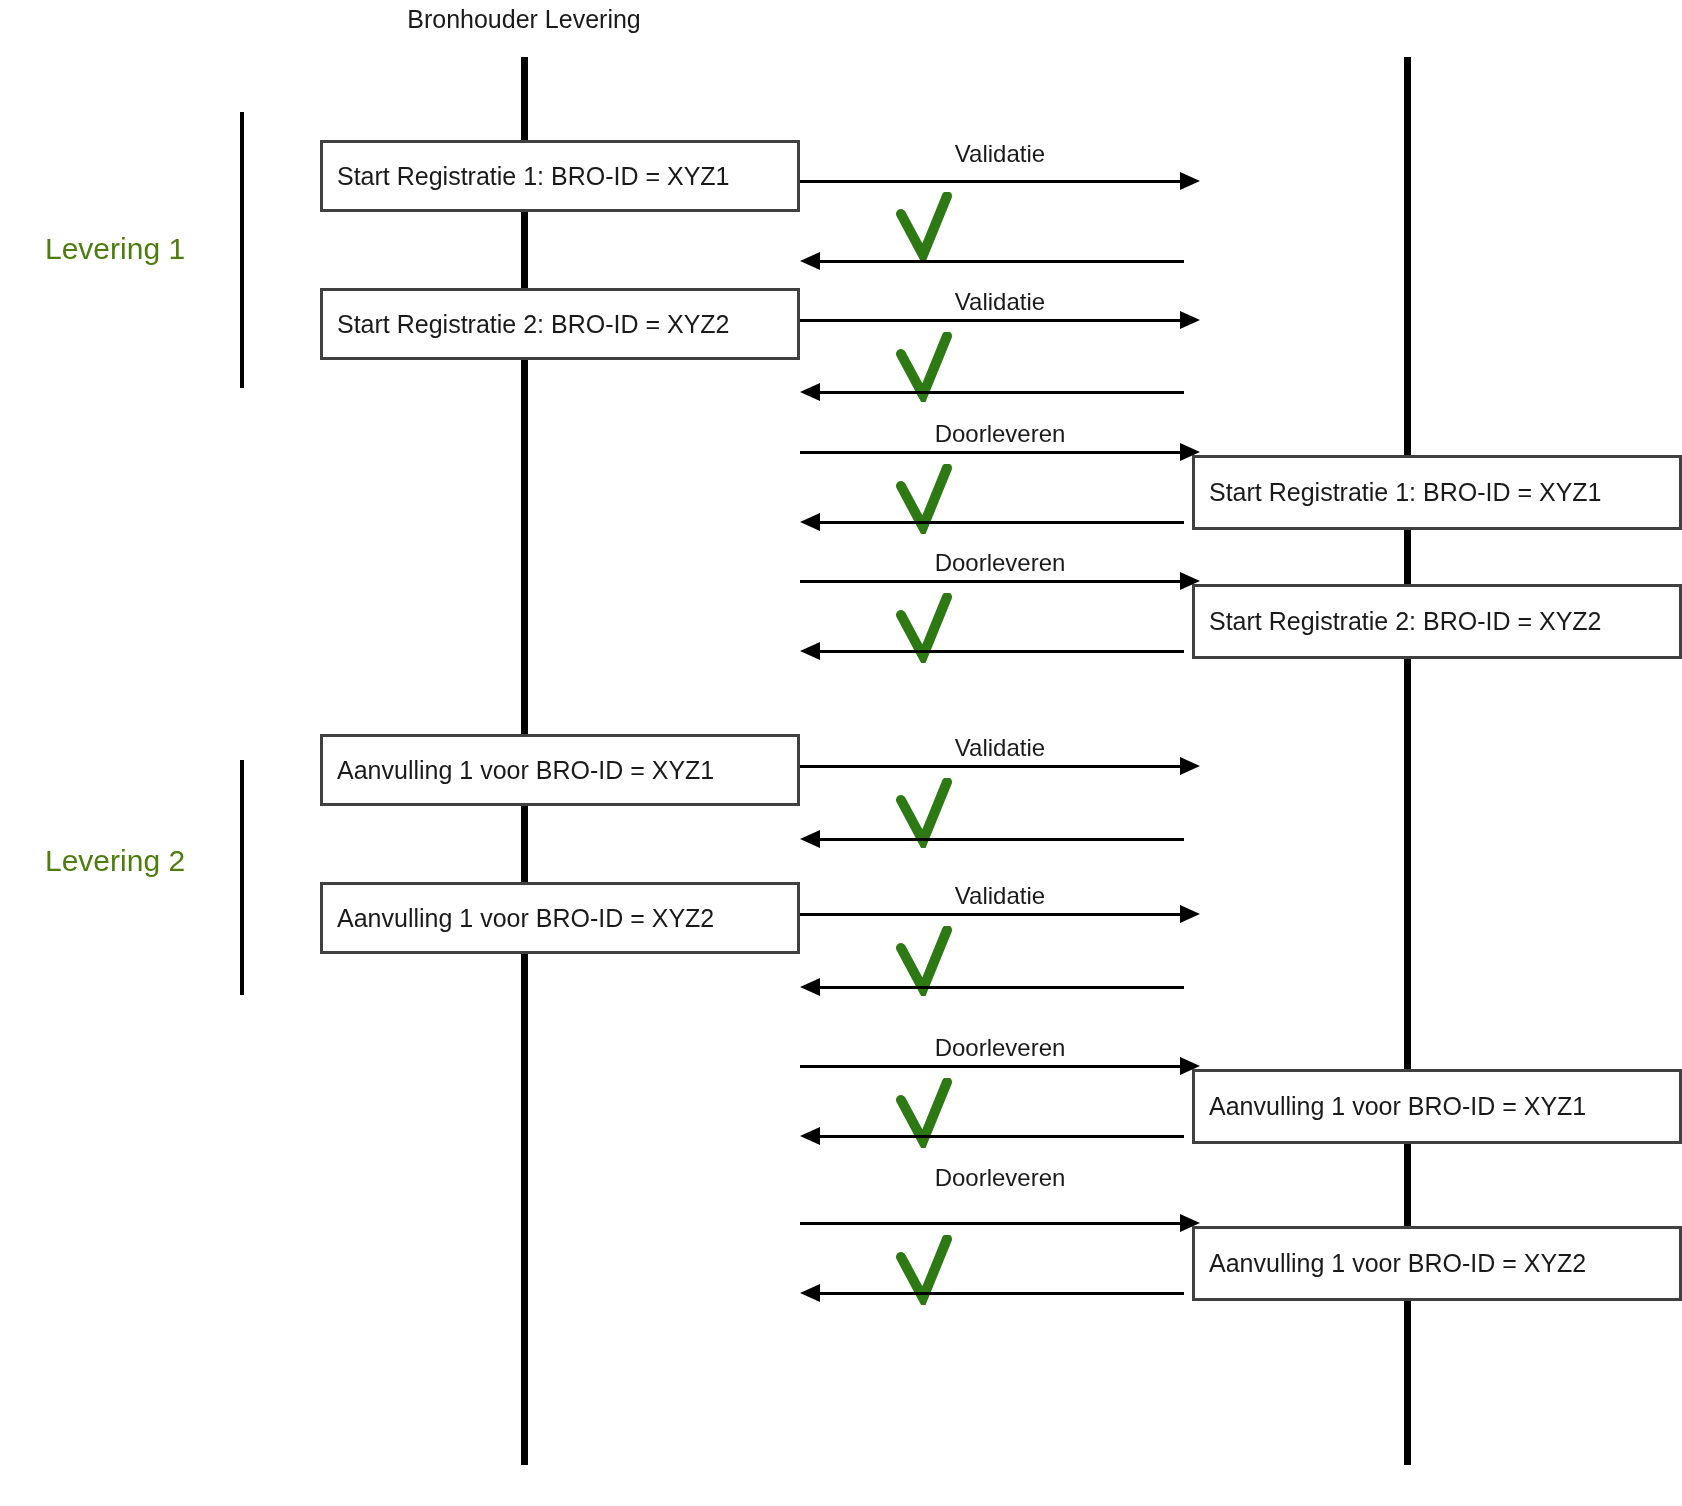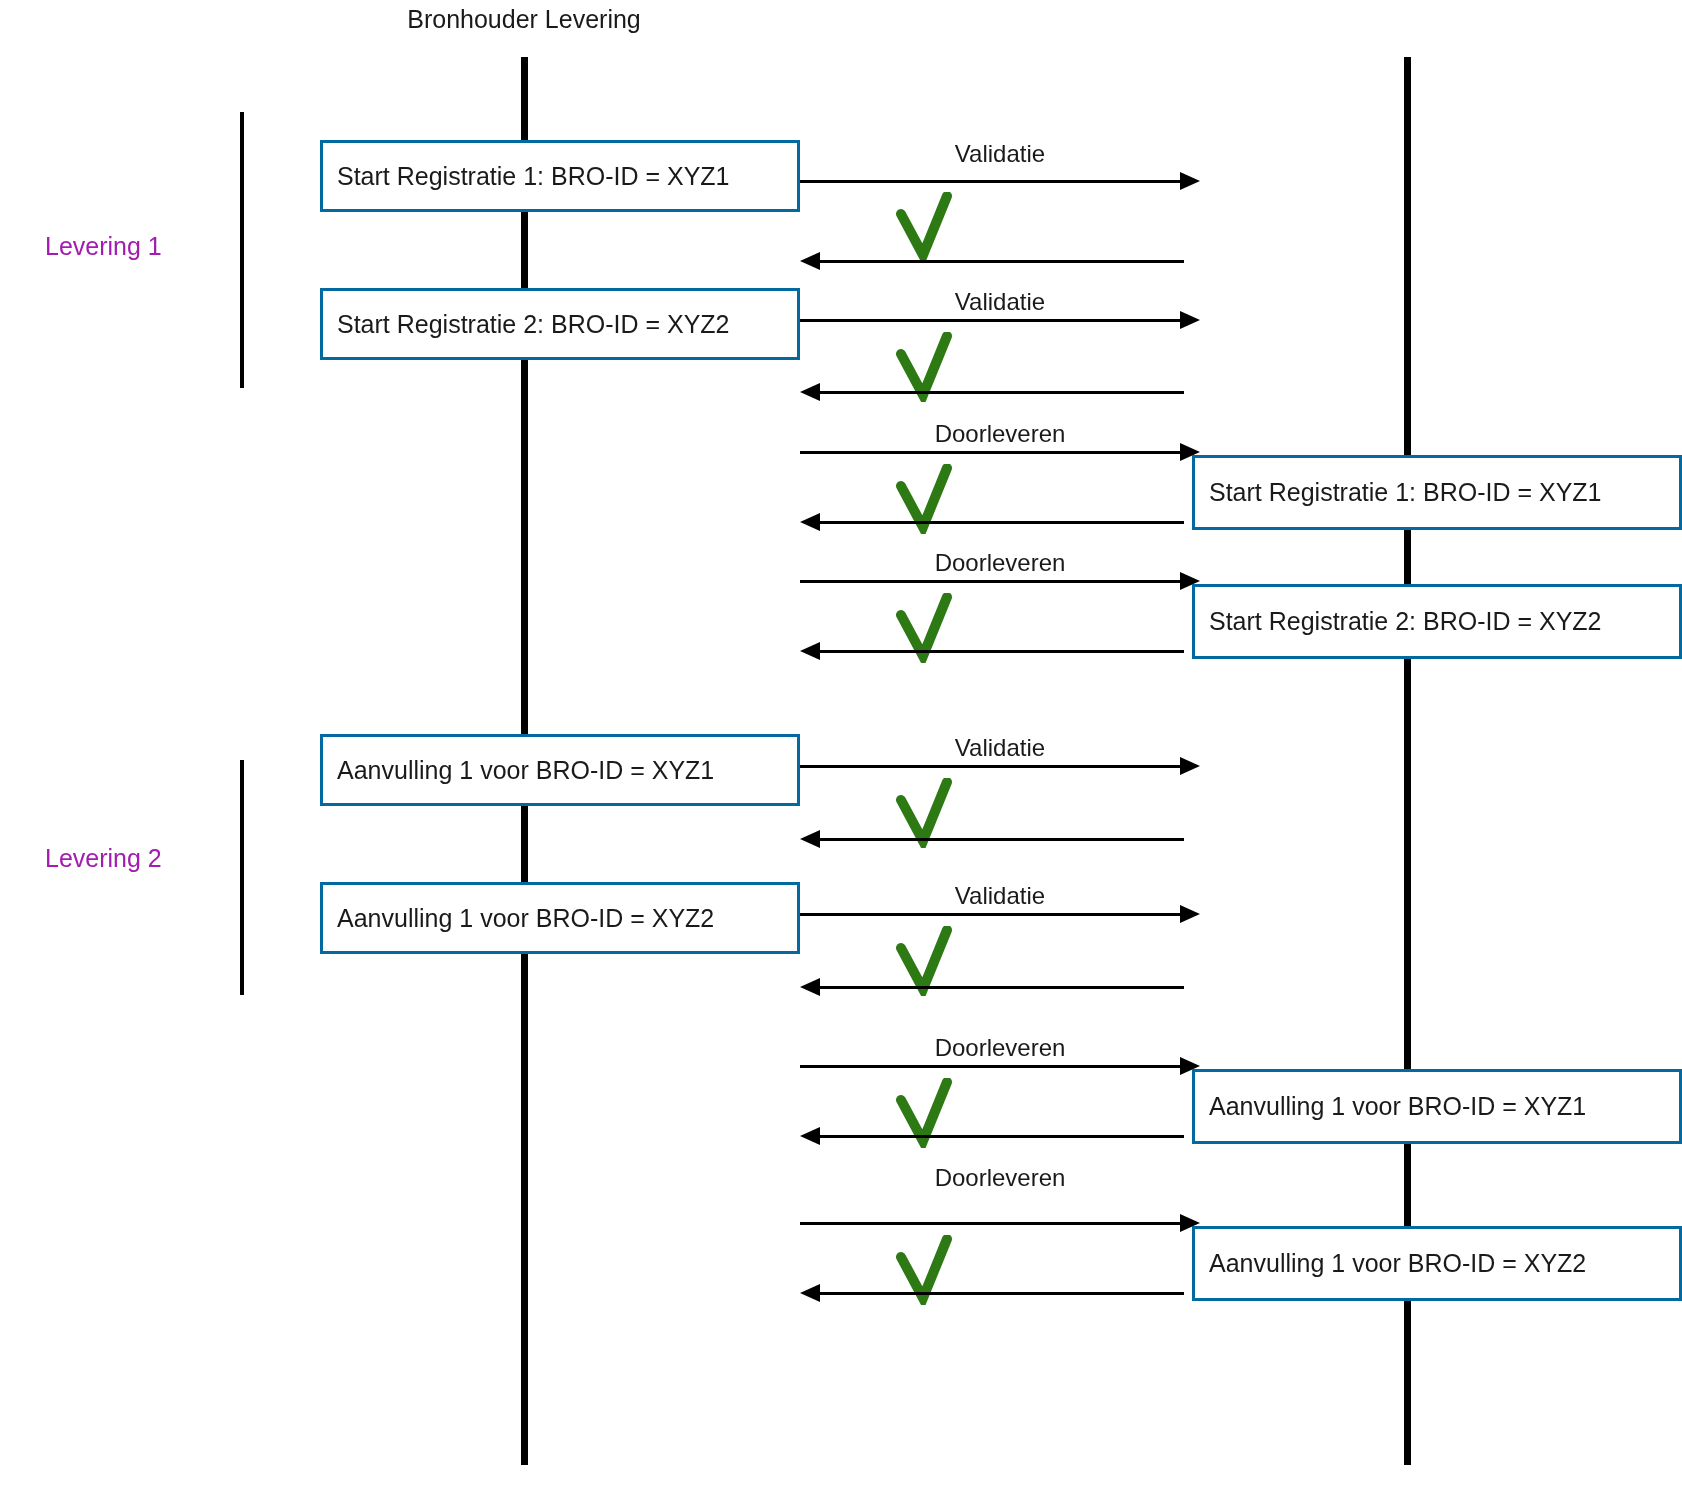--- a/index.html
+++ b/index.html
@@ -24,34 +24,34 @@
   .actor-title {
     position: absolute;
     font-size: 25px;
     color: #1a1a1a;
     white-space: nowrap;
     text-align: center;
     font-family: "Liberation Sans", sans-serif;
   }
   .phase-label {
     position: absolute;
-    font-size: 25px;
-    color: #a21caf;
+    font-size: 30px;
+    color: #4d7c0f;
     white-space: nowrap;
     font-family: "Liberation Sans", sans-serif;
   }
   .phase-bracket {
     position: absolute;
     background: #000000;
     width: 4px;
   }
   .msgbox {
     position: absolute;
     background: #ffffff;
-    border: 3px solid #0369a1;
+    border: 3px solid #404040;
     box-sizing: border-box;
     display: flex;
     align-items: center;
   }
   .msgbox span {
     font-size: 25px;
     color: #1a1a1a;
     white-space: nowrap;
     padding-left: 14px;
     font-family: "Liberation Sans", sans-serif;

